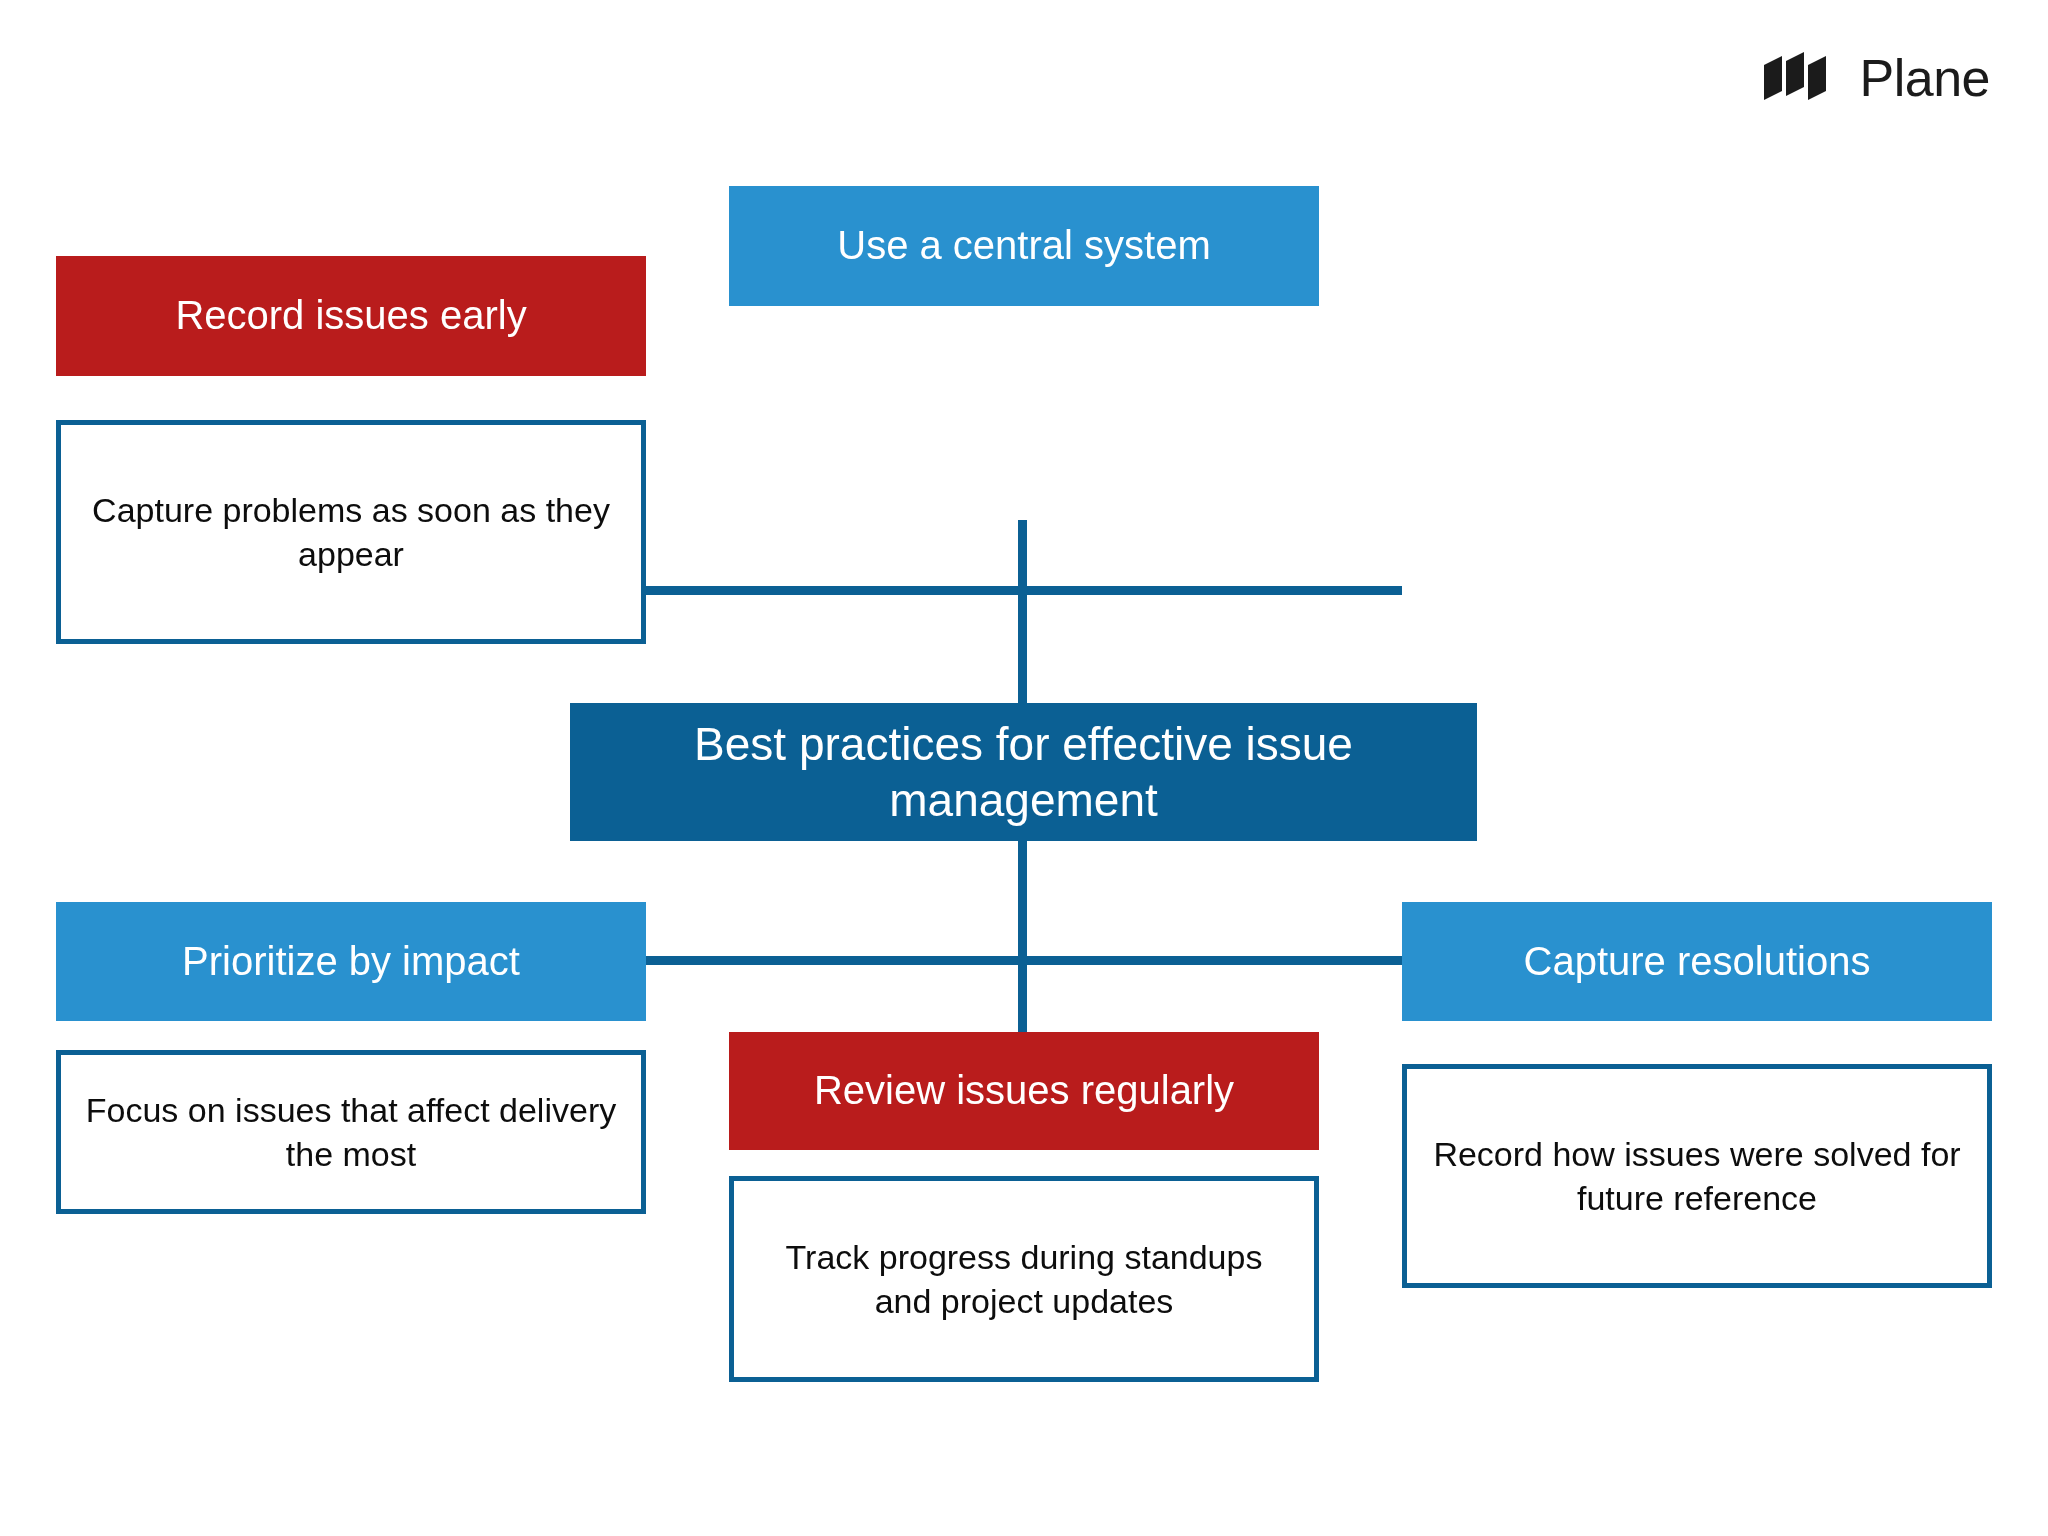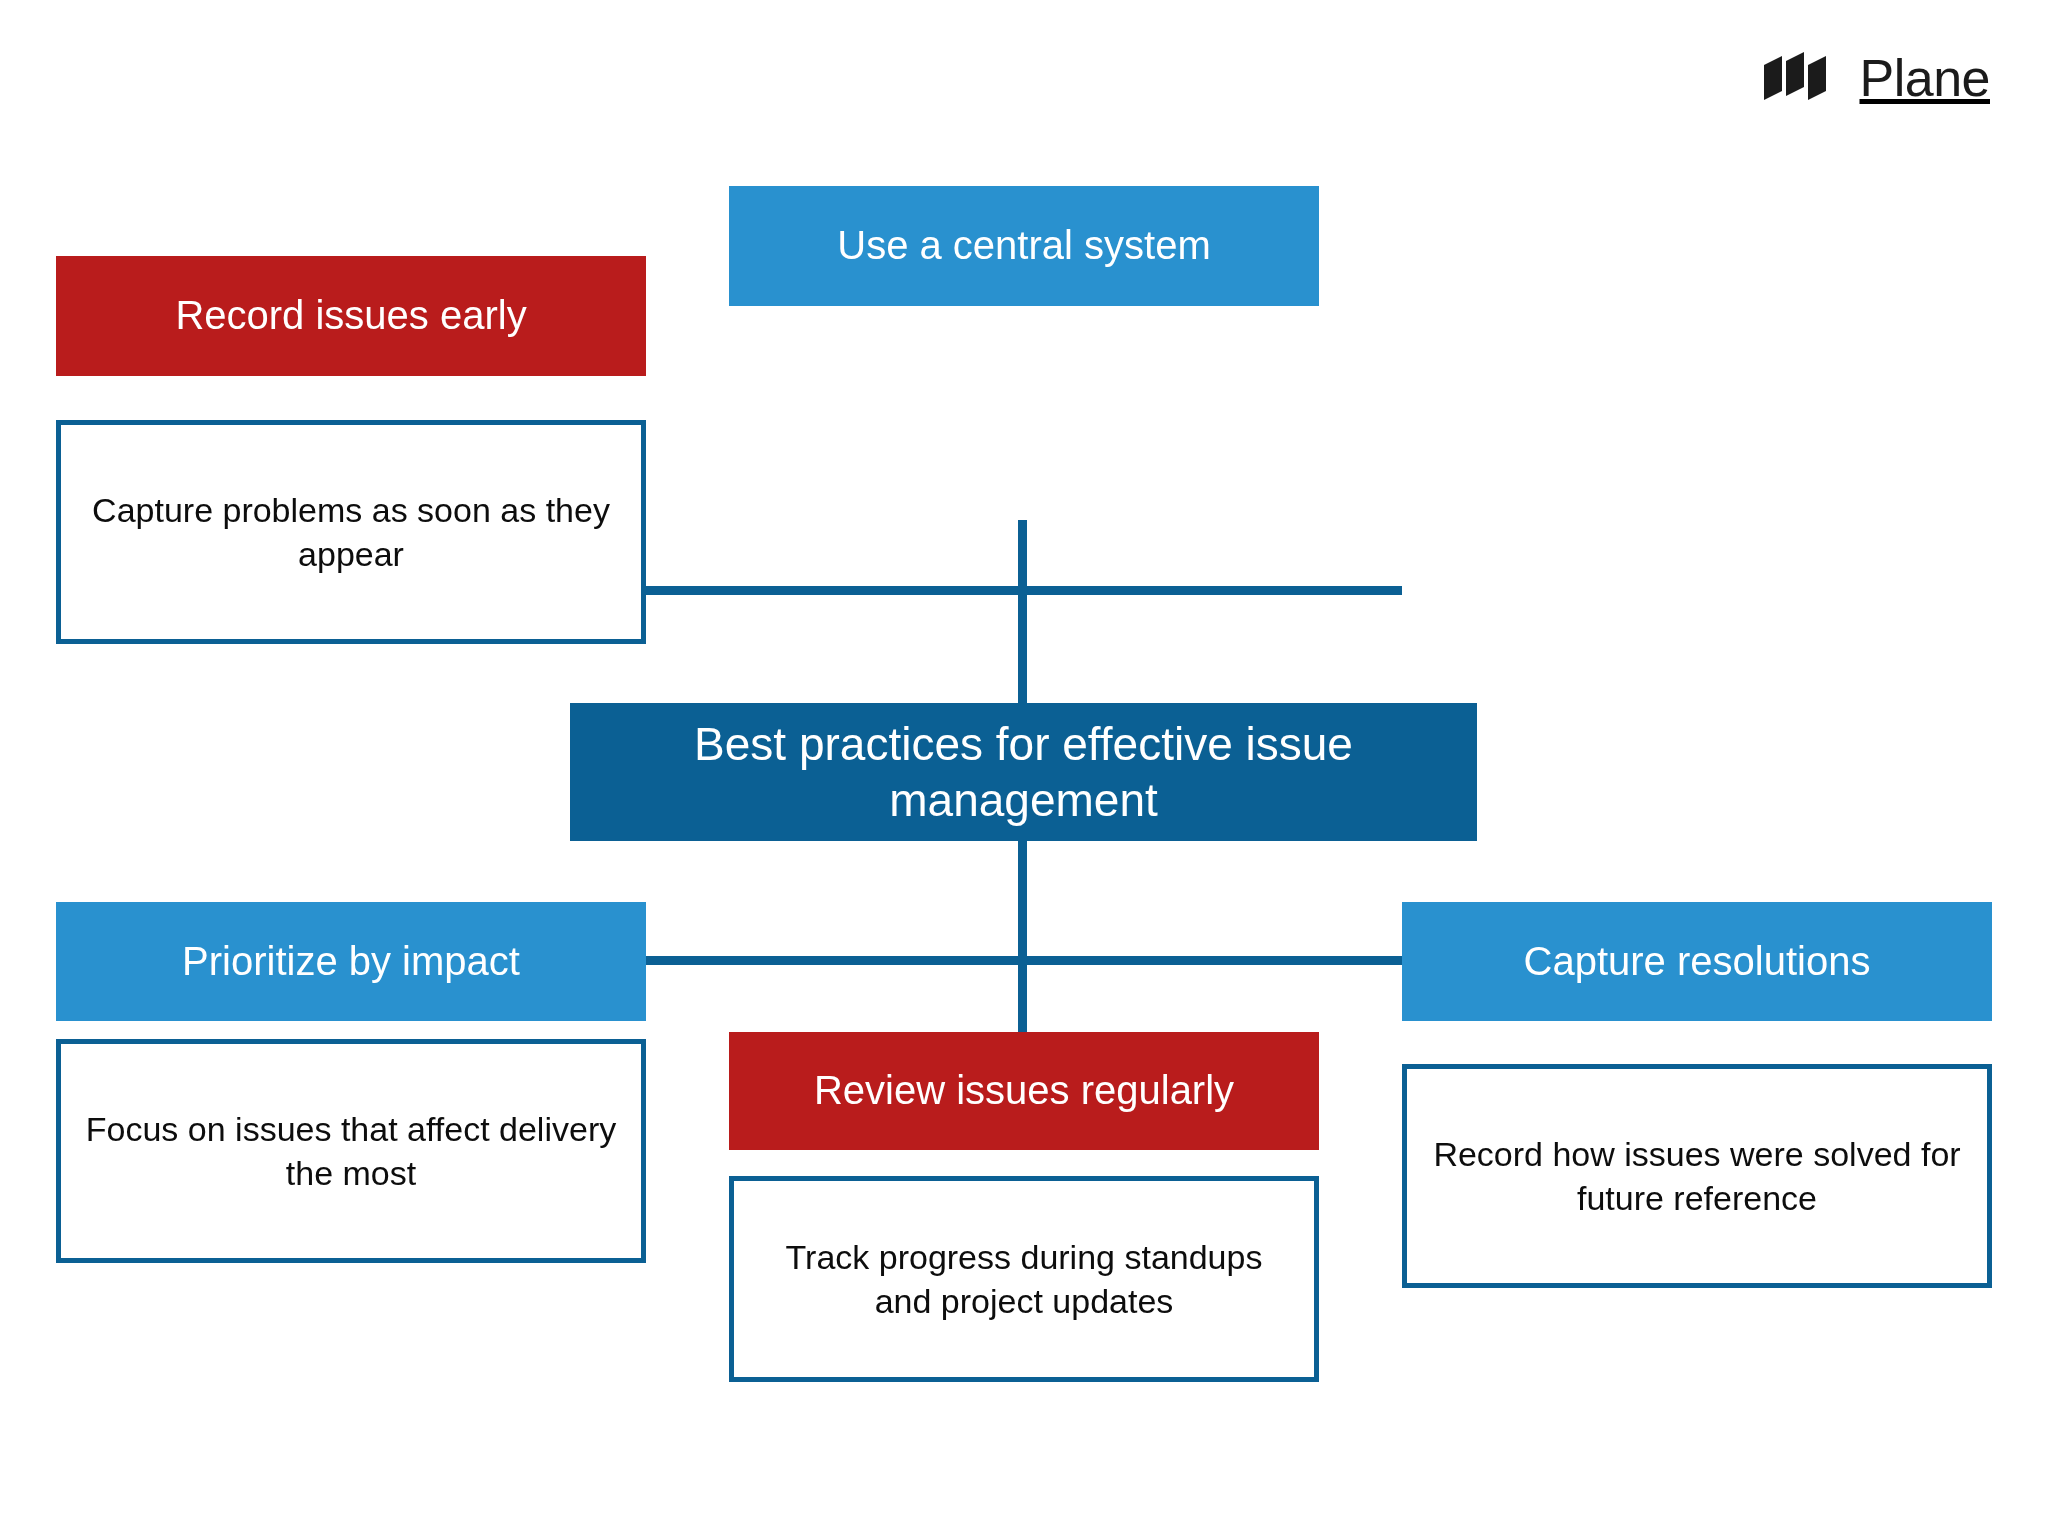--- a/index.html
+++ b/index.html
@@ -20,21 +20,20 @@
   }
 
   
   .brand {
     position: absolute;
     top: 52px;
     right: 58px;
     display: flex;
     align-items: center;
     gap: 18px;
-    text-decoration: underline;
   }
   .brand-mark {
     display: block;
     width: 80px;
     height: 52px;
   }
   .brand-word {
     font-size: 52px;
     line-height: 1;
     font-weight: 400;
@@ -143,21 +142,21 @@
   </div>
 
   <div class="center-node" style="left:570px; top:703px; width:907px; height:138px;">
     <span>Best practices for effective issue management</span>
   </div>
 
   <div class="node" style="left:56px; top:902px; width:590px;">
     <div class="node-head light" style="height:119px;">
       <span>Prioritize by impact</span>
     </div>
-    <div class="node-body" style="height:224px; margin-top:18px;">
+    <div class="node-body" style="height:164px; margin-top:29px;">
       <span>Focus on issues that affect delivery the most</span>
     </div>
   </div>
 
   <div class="node" style="left:729px; top:1032px; width:590px;">
     <div class="node-head dark" style="height:118px;">
       <span>Review issues regularly</span>
     </div>
     <div class="node-body" style="height:206px; margin-top:26px;">
       <span>Track progress during standups and project updates</span>

